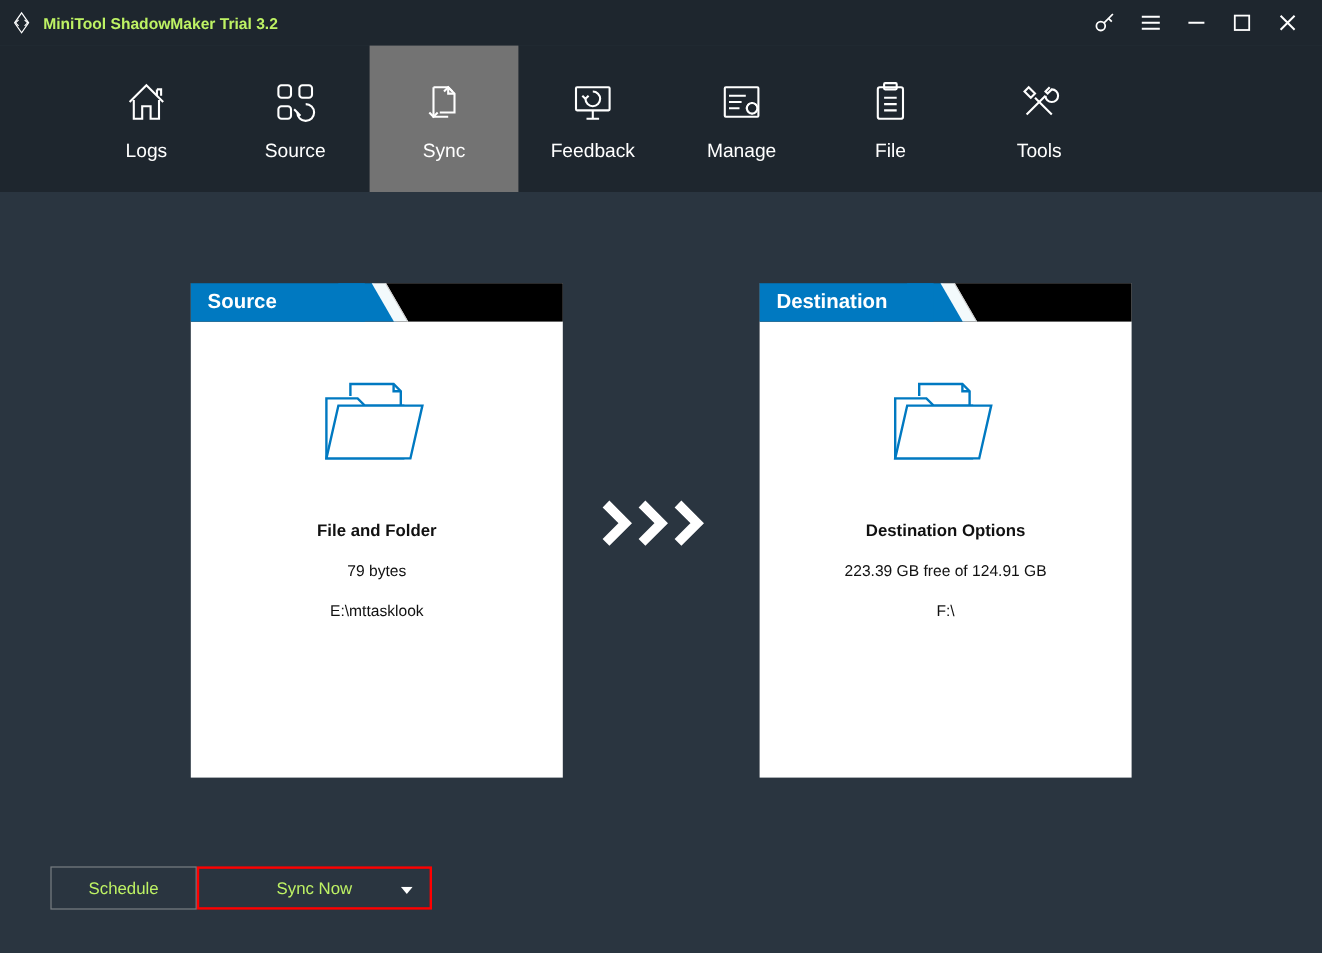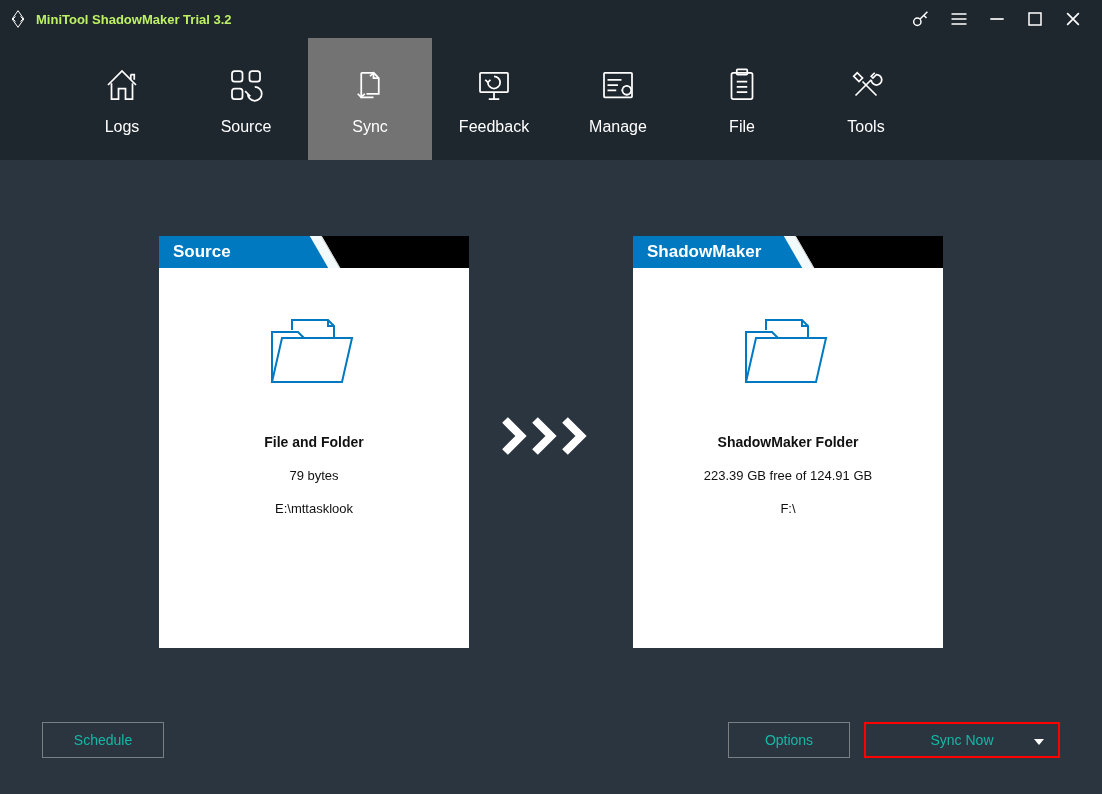--- a/index.html
+++ b/index.html
@@ -134,21 +134,21 @@
   .footer {
     height: 96px;
     display: flex;
     align-items: center;
     padding: 0 42px 12px 42px;
   }
   .btn {
     height: 36px;
     border: 1px solid #7a7f84;
     background: transparent;
-    color: #14b8a6;
+    color: #bef264;
     font-size: 14px;
     display: flex;
     align-items: center;
     justify-content: center;
     cursor: pointer;
   }
   .btn-schedule { width: 122px; }
   .btn-options { width: 122px; margin-left: auto; margin-right: 14px; }
   .btn-syncnow {
     width: 196px;
@@ -306,42 +306,39 @@
       <path d="M4 4 L20 20 L4 36" fill="none" stroke="#fff" stroke-width="8" stroke-linecap="butt"></path>
       <path d="M34 4 L50 20 L34 36" fill="none" stroke="#fff" stroke-width="8"></path>
       <path d="M64 4 L80 20 L64 36" fill="none" stroke="#fff" stroke-width="8"></path>
     </svg>
   </div>
 
   <div class="panel">
     <div class="panel-header">
       <div class="skew"></div>
       <div class="skew2"></div>
-      <div class="blue-part">ShadowMaker</div>
+      <div class="blue-part">Destination</div>
     </div>
     <div class="folder-icon">
       <svg width="100" height="84" viewBox="0 0 100 84">
         <path d="M8 24 L8 74 L72 74 L72 30 L40 30 L34 24 Z" fill="none" stroke="#0079c1" stroke-width="2"></path>
         <path d="M18 30 L88 30 L78 74 L8 74 Z" fill="#fff" stroke="#0079c1" stroke-width="2"></path>
         <path d="M28 22 L28 12 L64 12 L70 18 L70 30" fill="none" stroke="#0079c1" stroke-width="2"></path>
         <path d="M64 12 L64 18 L70 18" fill="none" stroke="#0079c1" stroke-width="2"></path>
       </svg>
     </div>
-    <div class="line1">ShadowMaker Folder</div>
+    <div class="line1">Destination Options</div>
     <div class="line2">223.39 GB free of 124.91 GB</div>
     <div class="line3">F:\</div>
   </div>
 </div>
 
 <div class="footer">
   <div class="btn btn-schedule">
     <span>Schedule</span>
-  </div>
-  <div class="btn btn-options">
-    <span>Options</span>
   </div>
   <div class="btn btn-syncnow">
     <span>Sync Now</span>
     <span class="caret">
       <svg width="10" height="6" viewBox="0 0 10 6">
           <path d="M0 0 L5 6 L10 0 Z" fill="#fff"></path>
         </svg>
     </span>
   </div>
 </div>

